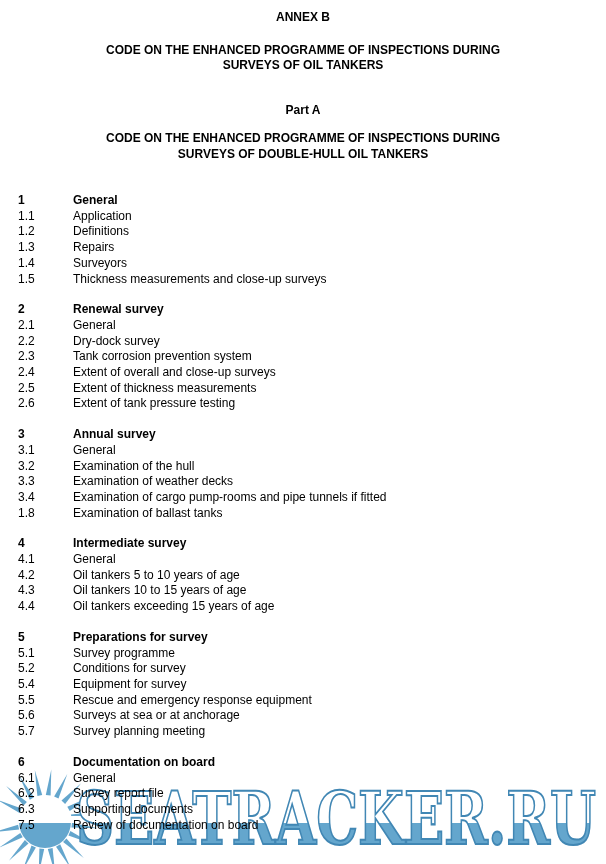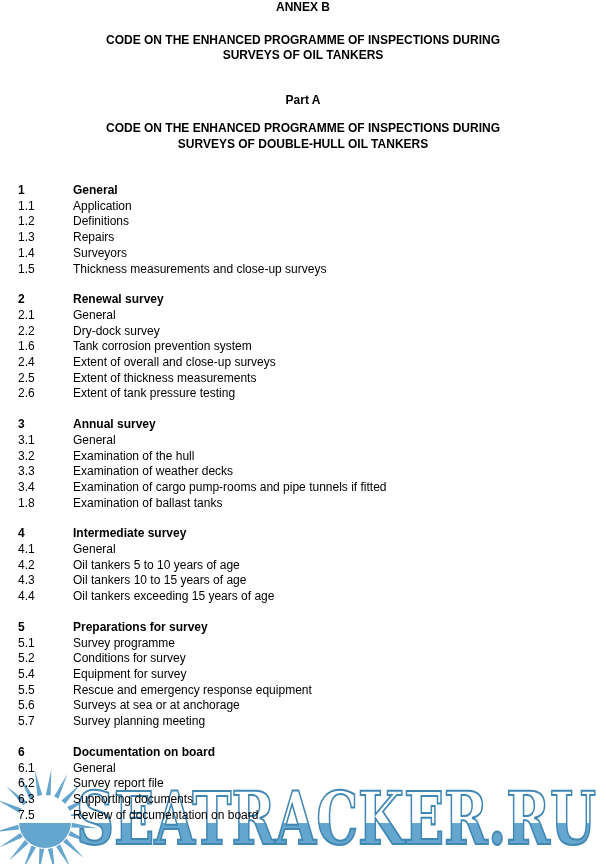--- a/index.html
+++ b/index.html
@@ -22,21 +22,21 @@
     z-index: 0;
   }
   .wm-svg { display: block; }
   
   .content {
     position: absolute;
     inset: 0;
     z-index: 1;
   }
   .header { text-align: center; font-weight: bold; font-size: 12px; line-height: 15.5px; }
-  .annex      { }
+  .annex      { padding-top: 10px; }
   .doc-title-1 { margin-top: 17px; }
   .part-label  { margin-top: 29px; }
   .doc-title-2 { margin-top: 13px; }
   .toc { margin-top: 31px; padding-left: 18px; font-size: 12px; line-height: 15.7px; }
   .toc-section + .toc-section { margin-top: 15px; }
   .toc-row { display: flex; }
   .col-num   { width: 55px; flex: 0 0 55px; }
   .col-label { flex: 1; }
   .header-row .col-num, .header-row .col-label { font-weight: bold; }
 </style>
@@ -143,21 +143,21 @@
     <span class="col-num">2.1</span>
     <span class="col-label">General</span>
   </div>
 
   <div class="toc-row">
     <span class="col-num">2.2</span>
     <span class="col-label">Dry-dock survey</span>
   </div>
 
   <div class="toc-row">
-    <span class="col-num">1.6</span>
+    <span class="col-num">2.3</span>
     <span class="col-label">Tank corrosion prevention system</span>
   </div>
 
   <div class="toc-row">
     <span class="col-num">2.4</span>
     <span class="col-label">Extent of overall and close-up surveys</span>
   </div>
 
   <div class="toc-row">
     <span class="col-num">2.5</span>

